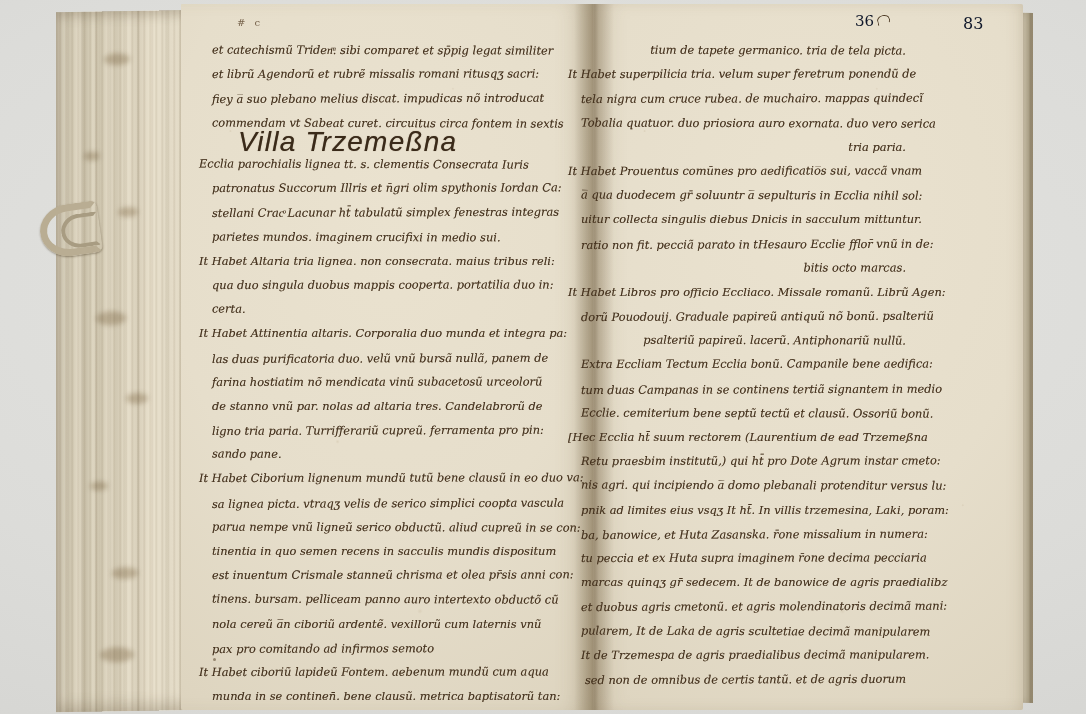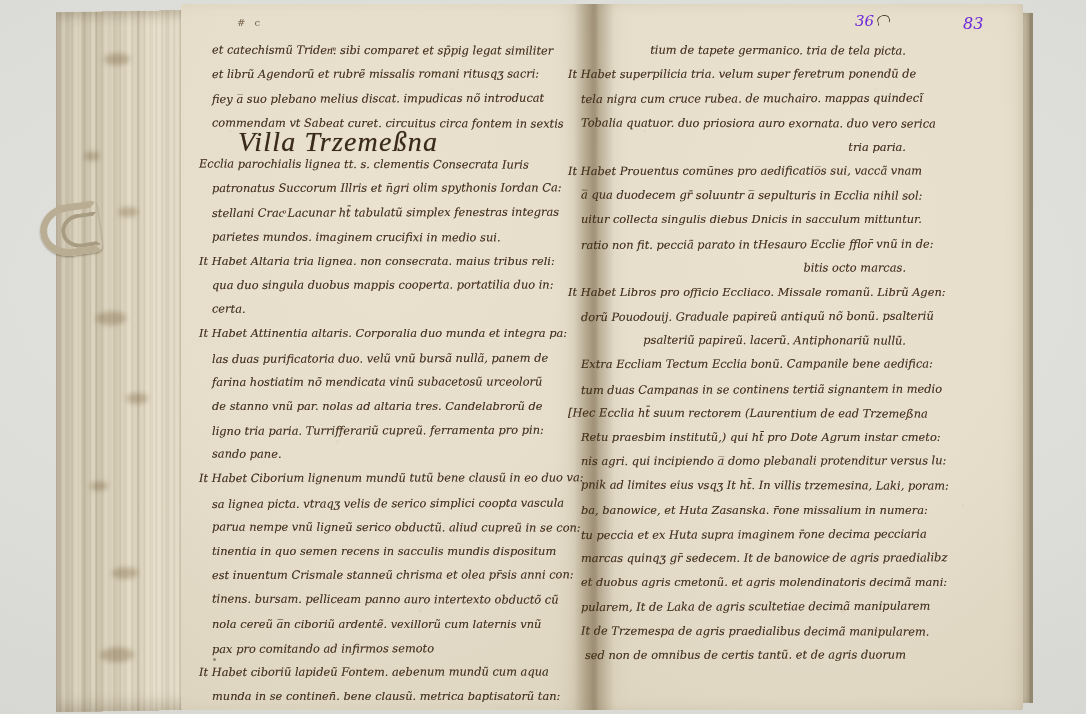--- a/index.html
+++ b/index.html
@@ -132,35 +132,34 @@
   .ln.i1{padding-left:13px;}
 
   
   .col .ln:nth-child(3n)   {transform:rotate(-0.22deg) translateY(.4px);}
   .col .ln:nth-child(3n+1) {transform:rotate(0.16deg);}
   .col .ln:nth-child(4n+2) {transform:rotate(-0.10deg) translateY(-.3px);}
 
   
   .heading{
     position:absolute;left:238px;top:126px;
-    font-family:Liberation Serif, serif;
+    font-family:Liberation Sans, sans-serif;
     font-size:28px;
     letter-spacing:1.2px;
     color:#3a2a19;
     font-style:italic;
     white-space:nowrap;
     text-shadow:0 0 .8px rgba(58,42,25,.6);
   }
 
   
   .folio{
     position:absolute;
-    color:#6d28d9;
+    color:#0f172a;
     font-family:"DejaVu Serif", serif;
-    font-style:italic;
     font-size:15px;
     white-space:nowrap;
     text-align:center;
   }
   .folio-center{left:855px;top:12px;}
   .folio-center::after{content:"";position:absolute;left:22px;top:3px;width:11px;height:8px;
     border:1.6px solid #4b3823;border-radius:50% 50% 40% 10%;border-bottom-color:transparent;
     transform:rotate(-14deg);}
   .folio-right{left:963px;top:14px;font-size:16px;}
 
@@ -258,20 +257,21 @@
       <div class="ln">It Habet Prouentus comūnes pro aedificatio̅s sui, vaccã vnam</div>
       <div class="ln i1">a̅ qua duodecem gr̄ soluuntr a̅ sepulturis in Ecclia nihil sol:</div>
       <div class="ln i1">uitur collecta singulis diebus Dnicis in sacculum mittuntur.</div>
       <div class="ln i1">ratio non fit. pecciã parato in tHesauro Ecclie fflor̄ vnũ in de:</div>
       <div class="ln i1">bitis octo marcas.</div>
       <div class="ln">It Habet Libros pro officio Eccliaco. Missale romanũ. Librũ Agen:</div>
       <div class="ln i1">dorũ Pouodouij. Graduale papireũ antiquũ nõ bonũ. psalteriũ</div>
       <div class="ln i1">psalteriũ papireũ. lacerũ. Antiphonariũ nullũ.</div>
       <div class="ln i1">Extra Eccliam Tectum Ecclia bonũ. Campanile bene aedifica:</div>
       <div class="ln i1">tum duas Campanas in se continens tertiã signantem in medio</div>
+      <div class="ln i1">Ecclie. cemiterium bene septũ tectũ et clausũ. Ossoriũ bonũ.</div>
       <div class="ln">[Hec Ecclia ht̄ suum rectorem (Laurentium de ead Trzemeßna</div>
       <div class="ln i1">Retu praesbim institutũ,) qui ht̄ pro Dote Agrum instar cmeto:</div>
       <div class="ln i1">nis agri. qui incipiendo a̅ domo plebanali protenditur versus lu:</div>
       <div class="ln i1">pnik ad limites eius vsqʒ It ht̄. In villis trzemesina, Laki, poram:</div>
       <div class="ln i1">ba, banowice, et Huta Zasanska. r̄one missalium in numera:</div>
       <div class="ln i1">tu peccia et ex Huta supra imaginem r̄one decima pecciaria</div>
       <div class="ln i1">marcas quinqʒ gr̄ sedecem. It de banowice de agris praedialibz</div>
       <div class="ln i1">et duobus agris cmetonũ. et agris molendinatoris decimã mani:</div>
       <div class="ln i1">pularem, It de Laka de agris scultetiae decimã manipularem</div>
       <div class="ln i1">It de Trzemespa de agris praedialibus decimã manipularem.</div>

